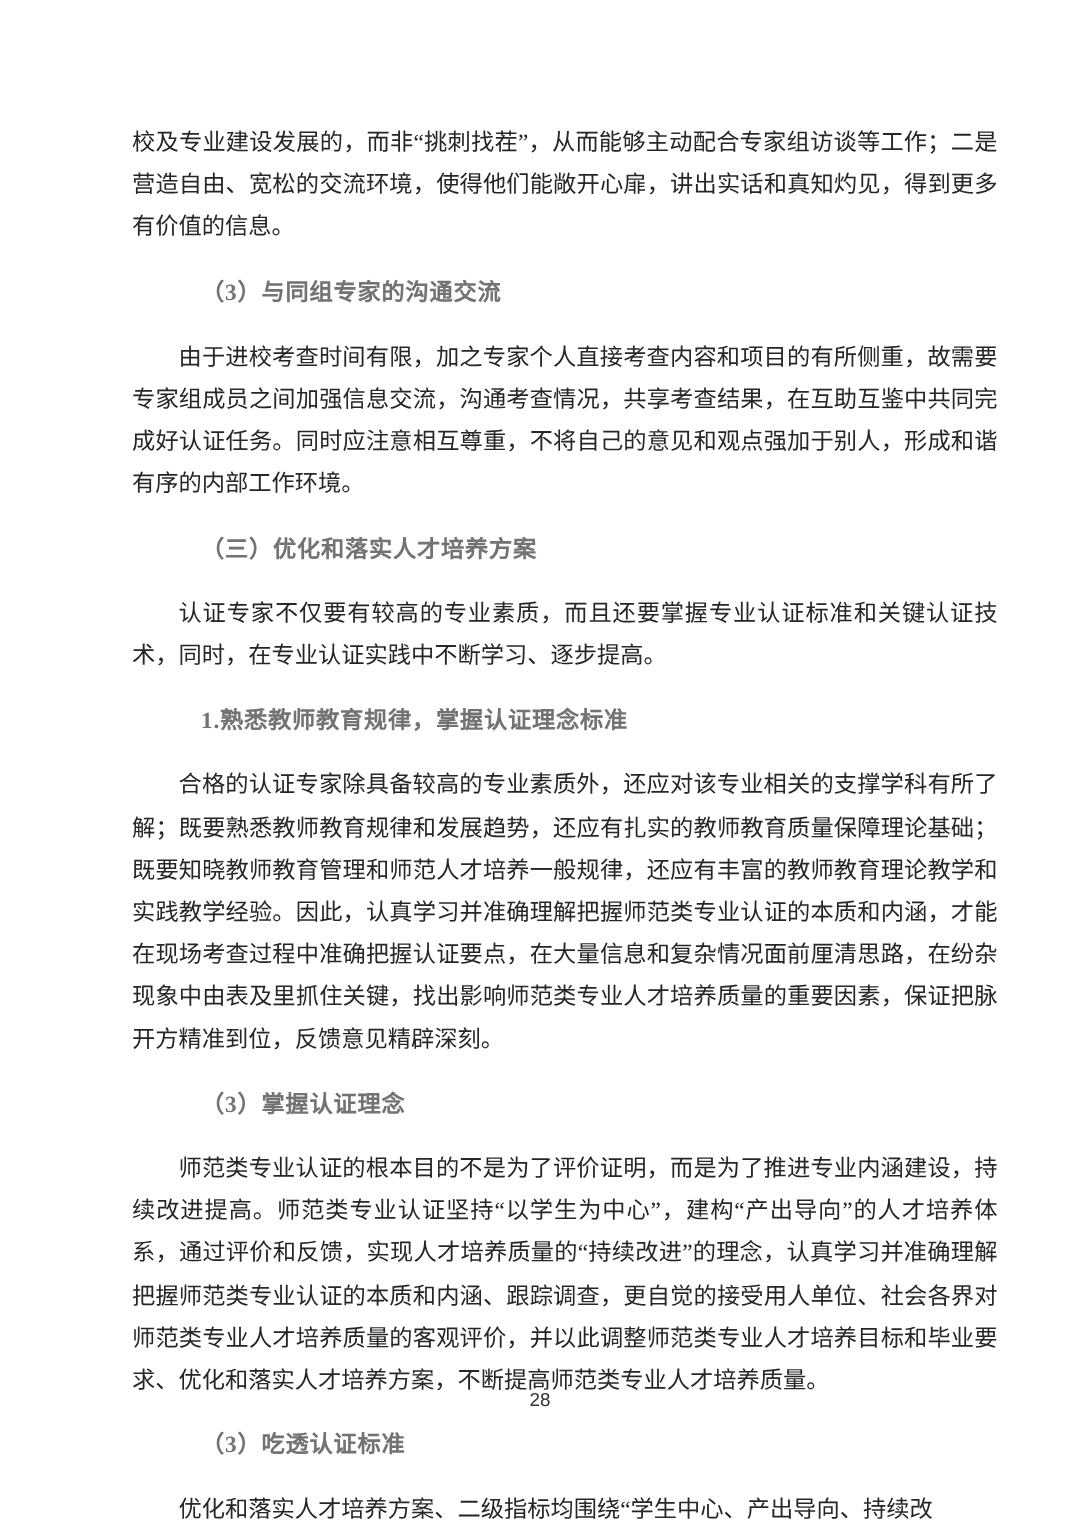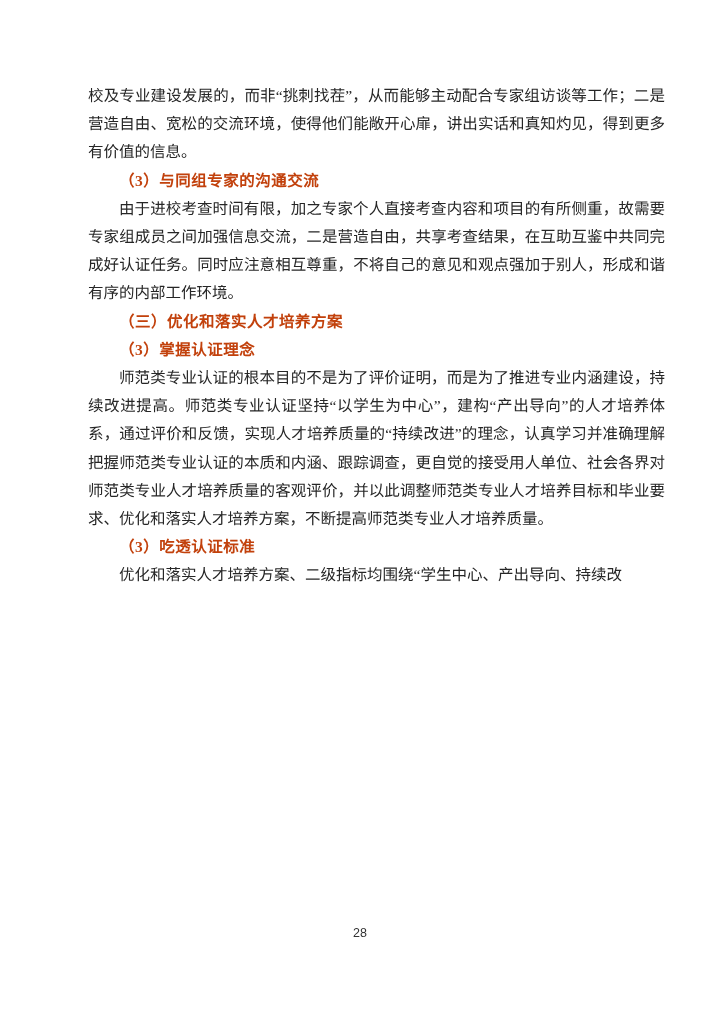--- a/index.html
+++ b/index.html
@@ -31,24 +31,24 @@
   }
   .para {
     margin: 0;
     text-indent: 2em;
   }
   .para-continuation {
     margin: 0;
     text-indent: 0;
   }
   .heading {
-    margin: 0;
+    margin: 15px;
     text-indent: 2em;
     font-weight: bold;
-    color: #c2410c;
+    color: #737373;
     letter-spacing: 0.5px;
     font-family: Liberation Serif, serif;
   }
   .page-number {
     position: absolute;
     left: 0;
     right: 0;
     top: 926px;
     text-align: center;
     font-size: 12.5px;
@@ -56,21 +56,24 @@
     font-family: "Liberation Sans", "DejaVu Sans", sans-serif;
   }
 </style>
 </head>
 <body>
 
 <div class="page">
   <div class="doc">
     <p class="para-continuation">校及专业建设发展的，而非“挑刺找茬”，从而能够主动配合专家组访谈等工作；二是营造自由、宽松的交流环境，使得他们能敞开心扉，讲出实话和真知灼见，得到更多有价值的信息。</p>
     <p class="heading">（3）与同组专家的沟通交流</p>
-    <p class="para">由于进校考查时间有限，加之专家个人直接考查内容和项目的有所侧重，故需要专家组成员之间加强信息交流，二是营造自由，共享考查结果，在互助互鉴中共同完成好认证任务。同时应注意相互尊重，不将自己的意见和观点强加于别人，形成和谐有序的内部工作环境。</p>
+    <p class="para">由于进校考查时间有限，加之专家个人直接考查内容和项目的有所侧重，故需要专家组成员之间加强信息交流，沟通考查情况，共享考查结果，在互助互鉴中共同完成好认证任务。同时应注意相互尊重，不将自己的意见和观点强加于别人，形成和谐有序的内部工作环境。</p>
     <p class="heading">（三）优化和落实人才培养方案</p>
+    <p class="para">认证专家不仅要有较高的专业素质，而且还要掌握专业认证标准和关键认证技术，同时，在专业认证实践中不断学习、逐步提高。</p>
+    <p class="heading">1.熟悉教师教育规律，掌握认证理念标准</p>
+    <p class="para">合格的认证专家除具备较高的专业素质外，还应对该专业相关的支撑学科有所了解；既要熟悉教师教育规律和发展趋势，还应有扎实的教师教育质量保障理论基础；既要知晓教师教育管理和师范人才培养一般规律，还应有丰富的教师教育理论教学和实践教学经验。因此，认真学习并准确理解把握师范类专业认证的本质和内涵，才能在现场考查过程中准确把握认证要点，在大量信息和复杂情况面前厘清思路，在纷杂现象中由表及里抓住关键，找出影响师范类专业人才培养质量的重要因素，保证把脉开方精准到位，反馈意见精辟深刻。</p>
     <p class="heading">（3）掌握认证理念</p>
     <p class="para">师范类专业认证的根本目的不是为了评价证明，而是为了推进专业内涵建设，持续改进提高。师范类专业认证坚持“以学生为中心”，建构“产出导向”的人才培养体系，通过评价和反馈，实现人才培养质量的“持续改进”的理念，认真学习并准确理解把握师范类专业认证的本质和内涵、跟踪调查，更自觉的接受用人单位、社会各界对师范类专业人才培养质量的客观评价，并以此调整师范类专业人才培养目标和毕业要求、优化和落实人才培养方案，不断提高师范类专业人才培养质量。</p>
     <p class="heading">（3）吃透认证标准</p>
     <p class="para">优化和落实人才培养方案、二级指标均围绕“学生中心、产出导向、持续改</p>
   </div>
   <div class="page-number">28</div>
 </div>
 
 </body></html>

